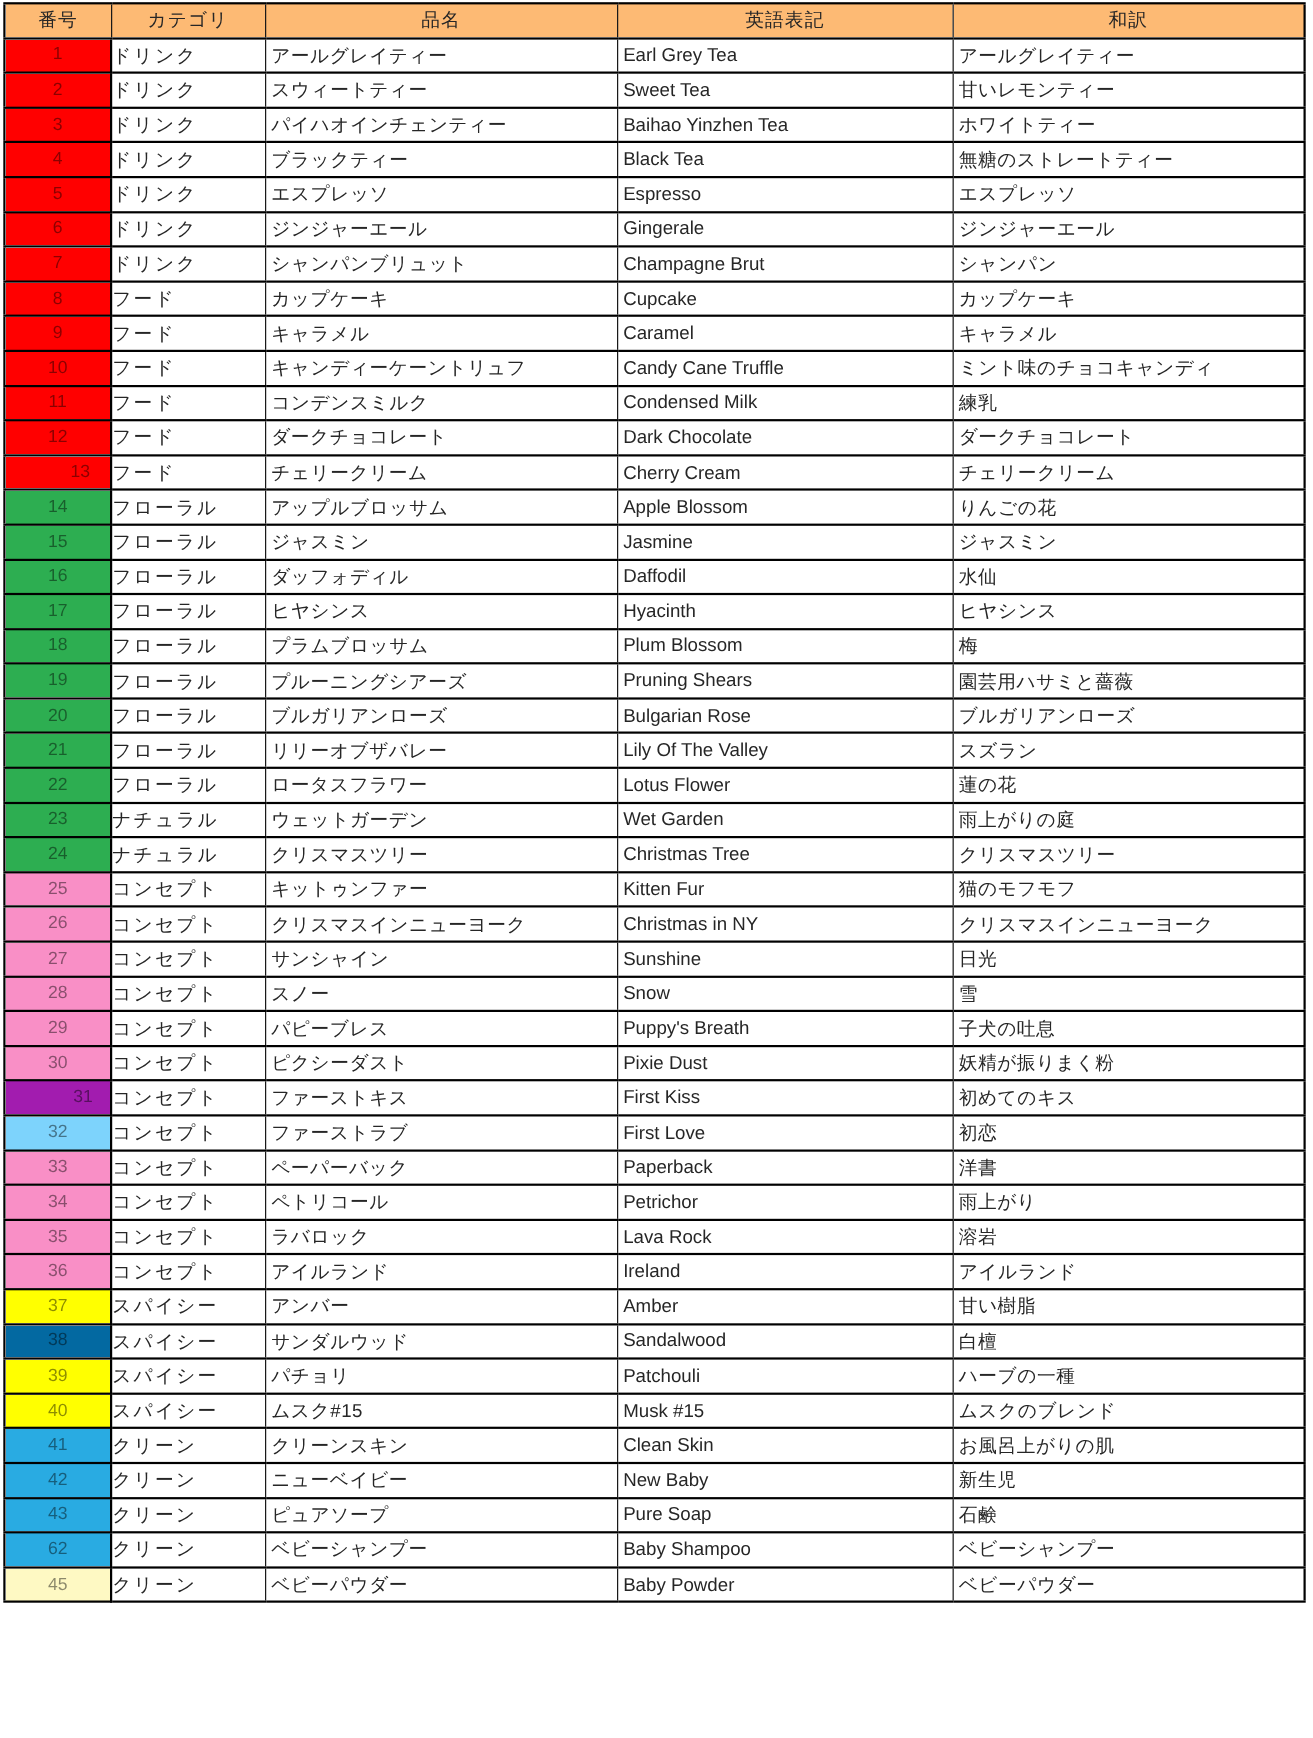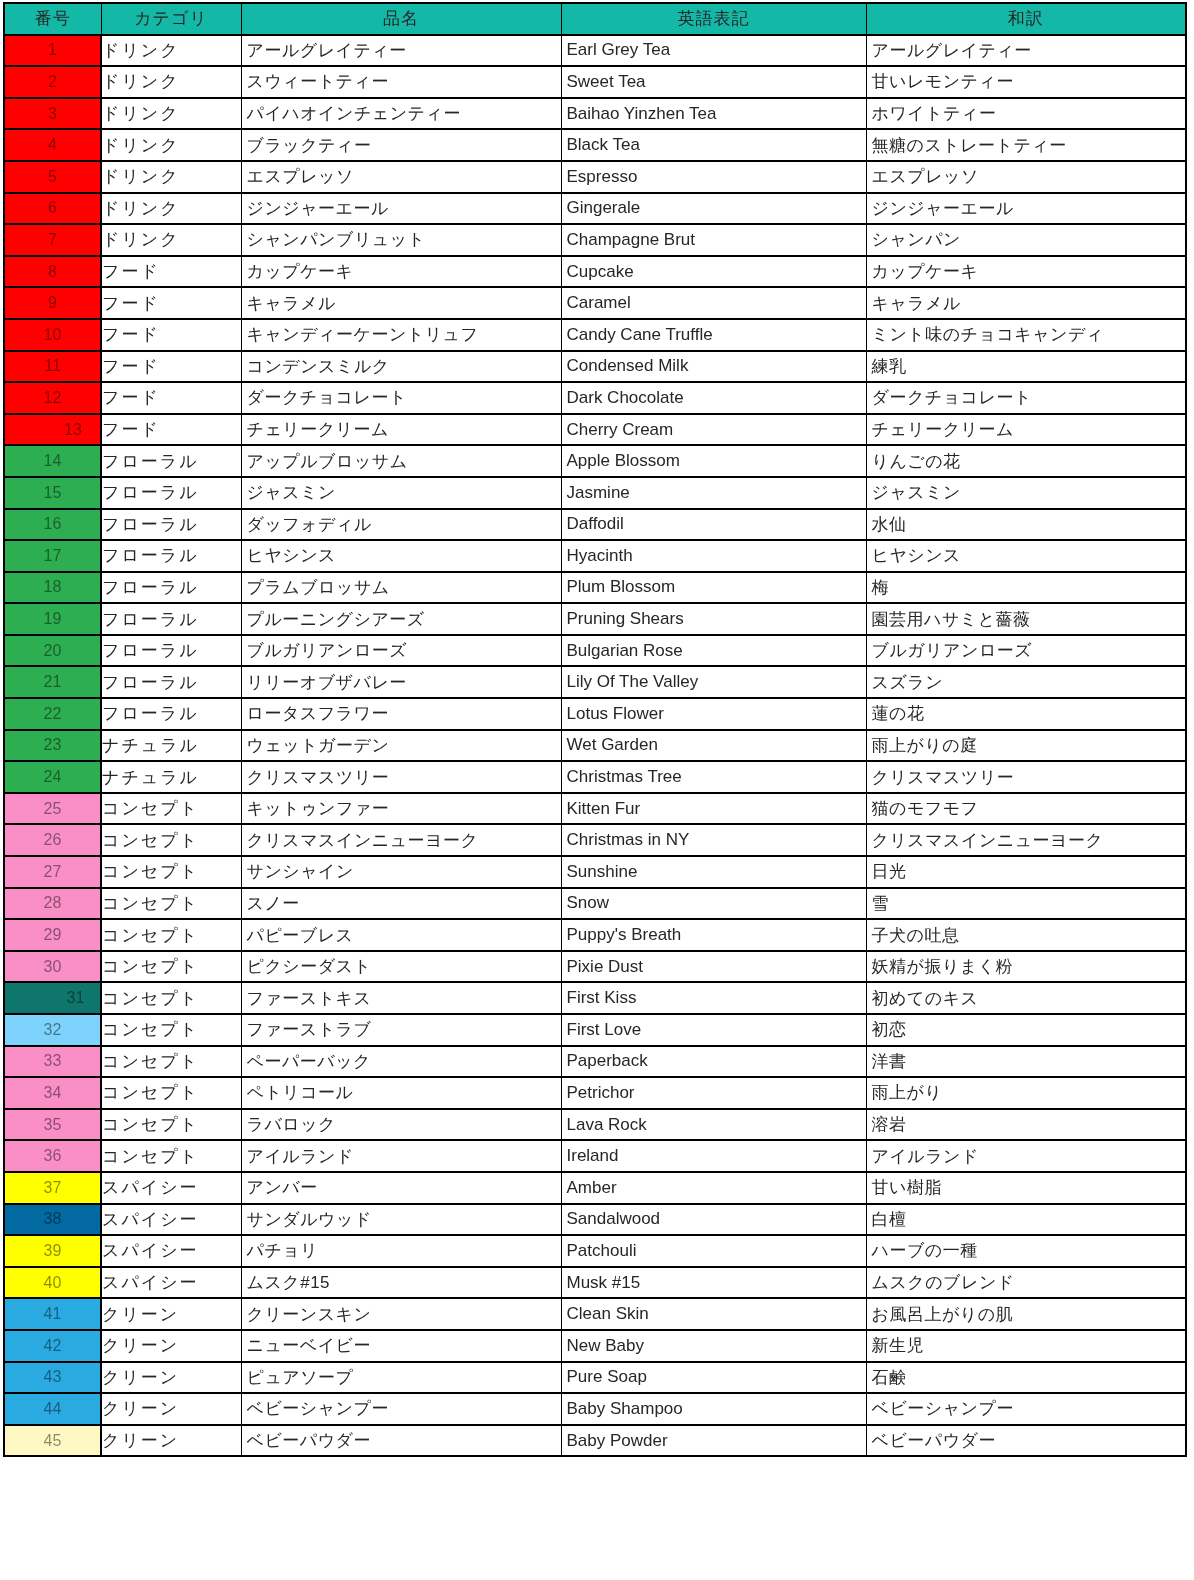--- a/index.html
+++ b/index.html
@@ -25,21 +25,21 @@
     font-weight: normal;
     color: #262626;
     overflow: hidden;
     white-space: nowrap;
     box-sizing: border-box;
     padding: 0;
   }
   .sheet th {
     text-align: center;
     letter-spacing: 1px;
-    background: #14b8a6;
+    background: #fdba74;
   }
   .col-no    { width: 97px;  }
   .col-cat   { width: 140px; }
   .col-name  { width: 320px; }
   .col-eng   { width: 305px; }
   .col-ja    { width: 320px; }
   td.num {
     text-align: center;
     color: rgba(0, 0, 0, 0.45);
     border-right-width: 2px;
@@ -285,21 +285,21 @@
     <td class="txt">子犬の吐息</td>
   </tr>
       <tr>
     <td class="num" style="background: rgb(249, 143, 198);">30</td>
     <td class="cat">コンセプト</td>
     <td class="txt">ピクシーダスト</td>
     <td class="eng">Pixie Dust</td>
     <td class="txt">妖精が振りまく粉</td>
   </tr>
       <tr>
-    <td class="num" style="background: #0f766e; padding-left: 46px;">31</td>
+    <td class="num" style="background: #a21caf; padding-left: 46px;">31</td>
     <td class="cat">コンセプト</td>
     <td class="txt">ファーストキス</td>
     <td class="eng">First Kiss</td>
     <td class="txt">初めてのキス</td>
   </tr>
       <tr>
     <td class="num" style="background: #7dd3fc;">32</td>
     <td class="cat">コンセプト</td>
     <td class="txt">ファーストラブ</td>
     <td class="eng">First Love</td>
@@ -376,21 +376,21 @@
     <td class="txt">新生児</td>
   </tr>
       <tr>
     <td class="num" style="background: rgb(41, 171, 226); text-align: center;">43</td>
     <td class="cat">クリーン</td>
     <td class="txt">ピュアソープ</td>
     <td class="eng">Pure Soap</td>
     <td class="txt">石鹸</td>
   </tr>
       <tr>
-    <td class="num" style="background: rgb(41, 171, 226);">44</td>
+    <td class="num" style="background: rgb(41, 171, 226);">62</td>
     <td class="cat">クリーン</td>
     <td class="txt">ベビーシャンプー</td>
     <td class="eng">Baby Shampoo</td>
     <td class="txt">ベビーシャンプー</td>
   </tr>
       <tr>
     <td class="num" style="background: #fef9c3;">45</td>
     <td class="cat">クリーン</td>
     <td class="txt">ベビーパウダー</td>
     <td class="eng">Baby Powder</td>

